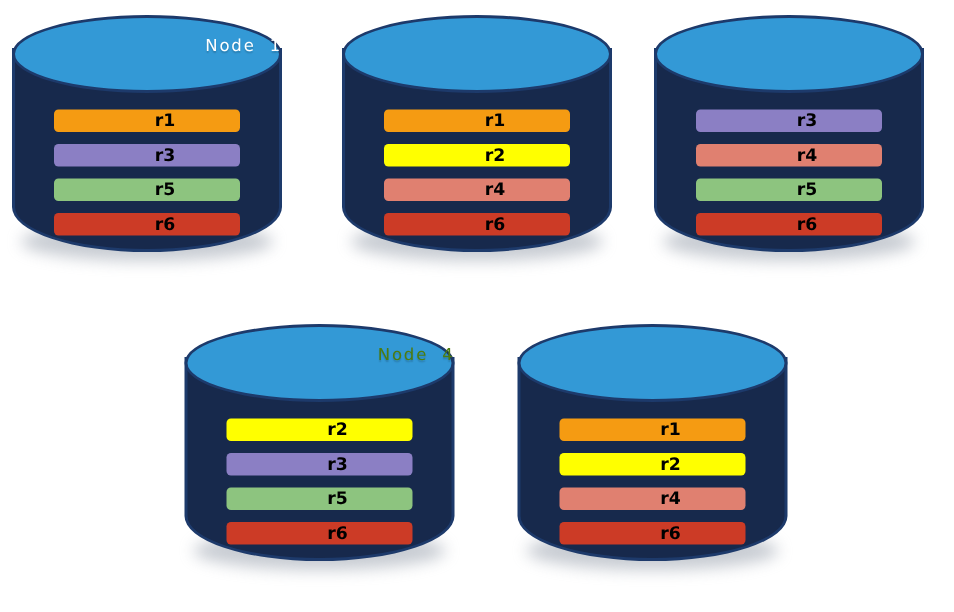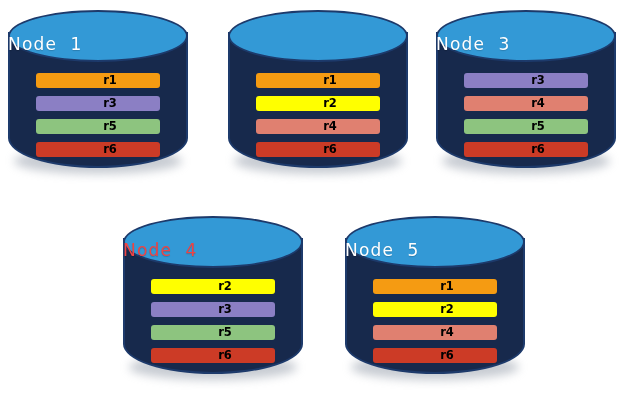--- a/index.html
+++ b/index.html
@@ -62,25 +62,25 @@
     height: 52px;
     box-sizing: border-box;
     background: #3399d6;
     border: 2px solid #1d3a6b;
     border-radius: 50%;
   }
 
   .node-label {
     position: absolute;
     left: 0;
-    top: 26px;
+    top: 16px;
     width: 180px;
-    text-align: left;
+    text-align: right;
     color: #ffffff;
-    font-size: 17px;
+    font-size: 11px;
     letter-spacing: 1.2px;
     white-space: pre;
     z-index: 3;
     text-shadow: 0 1px 1px rgba(0,0,0,.18);
   }
 
   
   .replicas {
     position: absolute;
     left: 28px;
@@ -126,45 +126,43 @@
         <div class="replica" style="background: rgb(245, 155, 18);">r1</div>
         <div class="replica" style="background: rgb(255, 255, 0);">r2</div>
         <div class="replica" style="background: rgb(224, 128, 112);">r4</div>
         <div class="replica" style="background: rgb(204, 59, 38);">r6</div>
       </div>
     </div>
     <div class="node" style="left: 436px; top: 8px;">
       <div class="node-shadow"></div>
       <div class="node-body" style="background: rgb(23, 41, 76); border-color: rgb(29, 58, 107);"></div>
       <div class="node-top" style="background: rgb(51, 153, 214); border-color: rgb(29, 58, 107);"></div>
-      <div class="node-label" style="color: rgb(255, 255, 255);">Node  3</div>
       <div class="replicas">
         <div class="replica" style="background: rgb(139, 127, 196);">r3</div>
         <div class="replica" style="background: rgb(224, 128, 112);">r4</div>
         <div class="replica" style="background: rgb(141, 196, 127);">r5</div>
         <div class="replica" style="background: rgb(204, 59, 38);">r6</div>
       </div>
     </div>
     <div class="node" style="left: 123px; top: 214px;">
       <div class="node-shadow"></div>
       <div class="node-body" style="background: rgb(23, 41, 76); border-color: rgb(29, 58, 107);"></div>
       <div class="node-top" style="background: rgb(51, 153, 214); border-color: rgb(29, 58, 107);"></div>
-      <div class="node-label" style="color: #ef4444;">Node  4</div>
+      <div class="node-label" style="color: #4d7c0f;">Node  4</div>
       <div class="replicas">
         <div class="replica" style="background: rgb(255, 255, 0);">r2</div>
         <div class="replica" style="background: rgb(139, 127, 196);">r3</div>
         <div class="replica" style="background: rgb(141, 196, 127);">r5</div>
         <div class="replica" style="background: rgb(204, 59, 38);">r6</div>
       </div>
     </div>
     <div class="node" style="left: 345px; top: 214px;">
       <div class="node-shadow"></div>
       <div class="node-body" style="background: rgb(23, 41, 76); border-color: rgb(29, 58, 107);"></div>
       <div class="node-top" style="background: rgb(51, 153, 214); border-color: rgb(29, 58, 107);"></div>
-      <div class="node-label" style="color: rgb(255, 255, 255);">Node  5</div>
       <div class="replicas">
         <div class="replica" style="background: rgb(245, 155, 18);">r1</div>
         <div class="replica" style="background: rgb(255, 255, 0);">r2</div>
         <div class="replica" style="background: rgb(224, 128, 112);">r4</div>
         <div class="replica" style="background: rgb(204, 59, 38);">r6</div>
       </div>
     </div>
   </div>
 
 </body></html>

